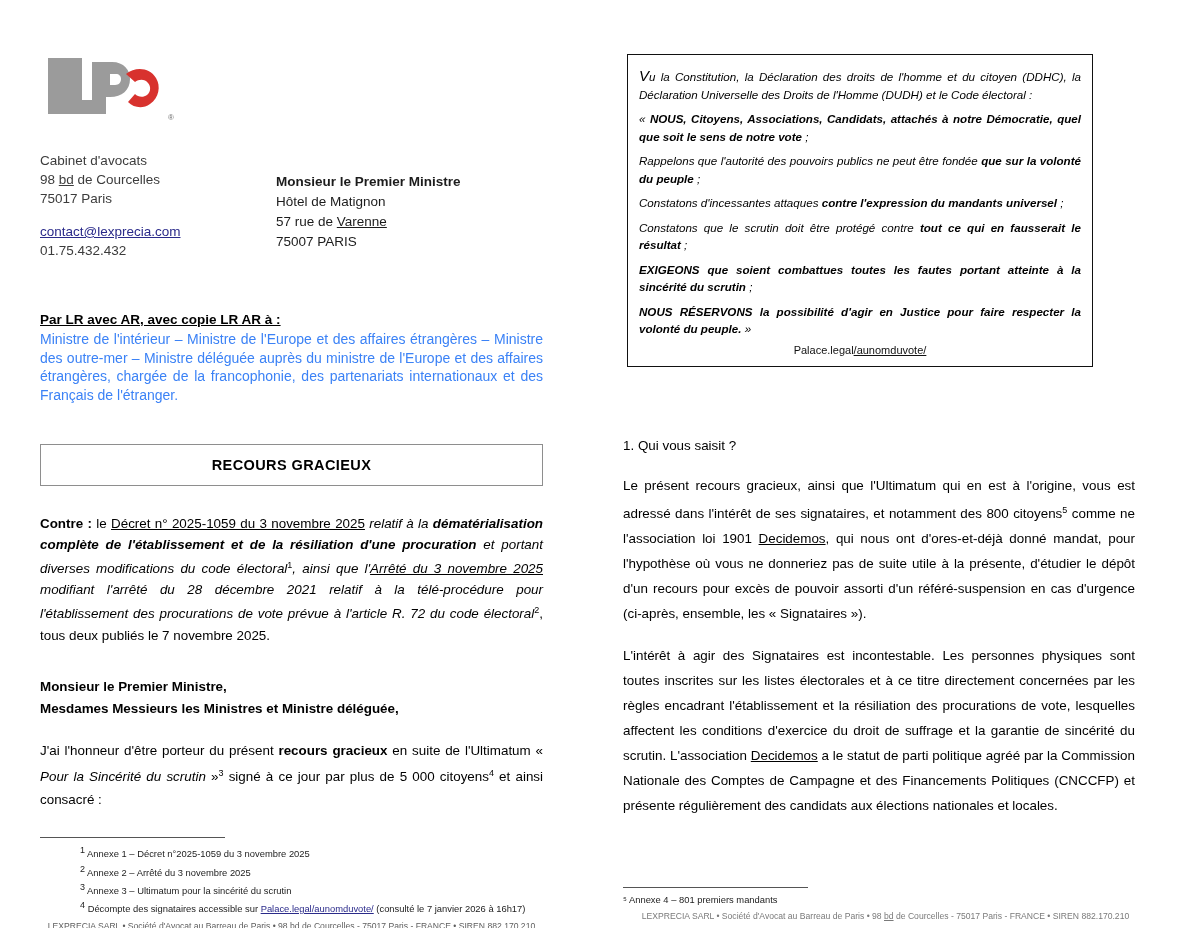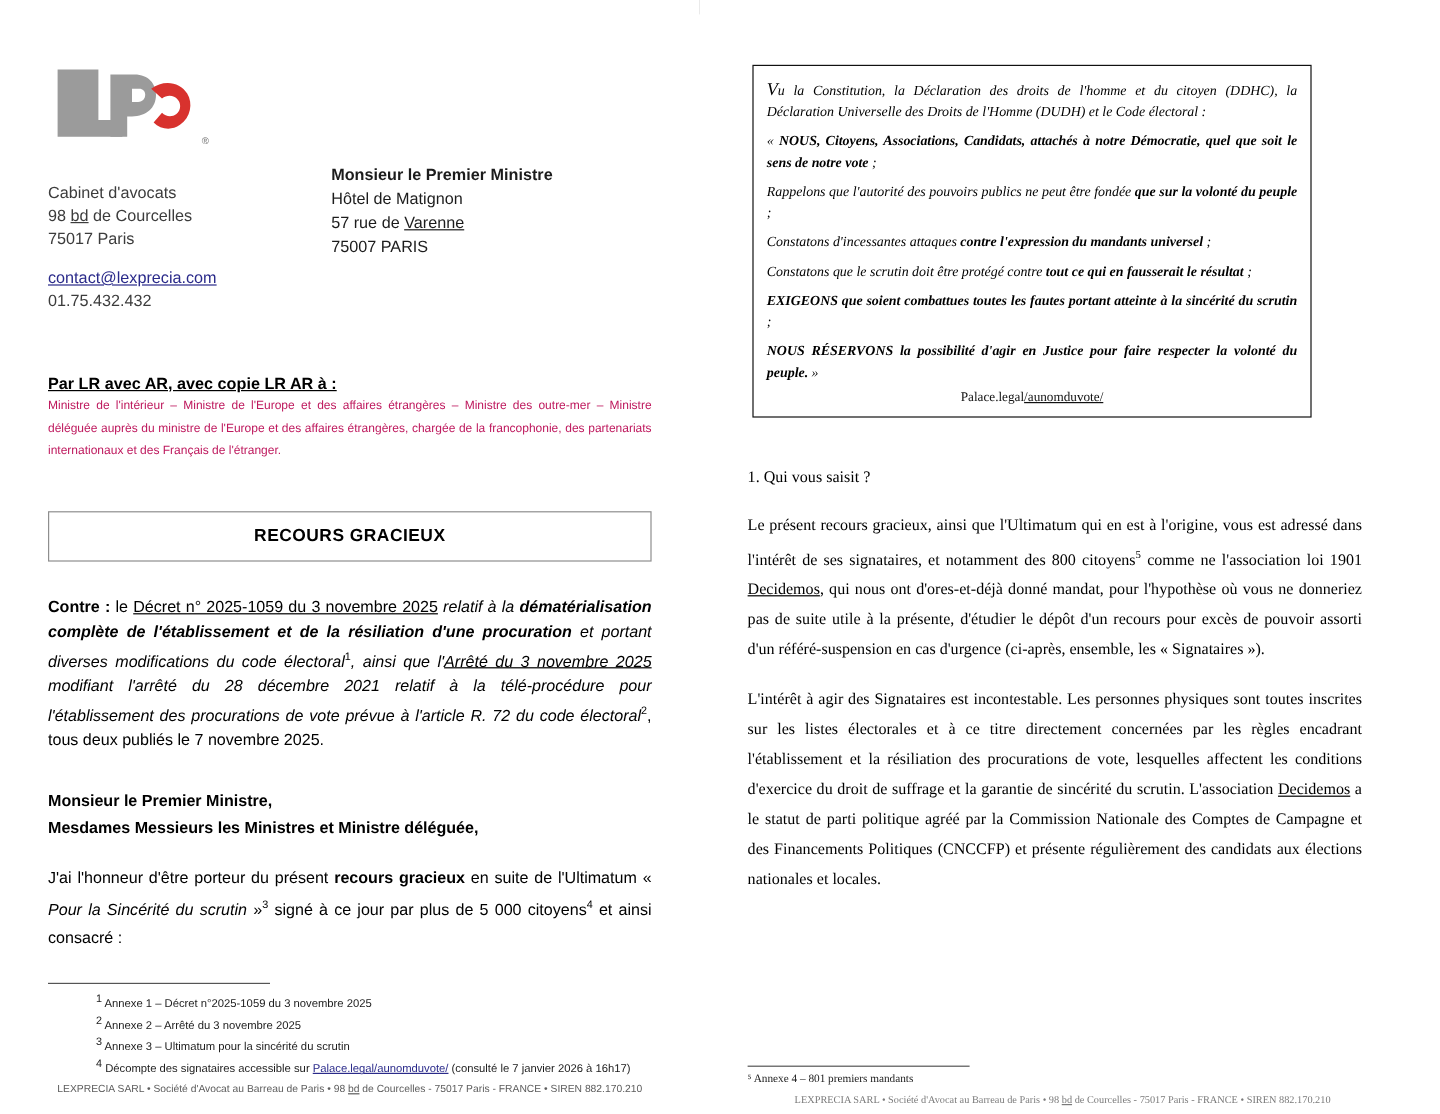--- a/index.html
+++ b/index.html
@@ -28,21 +28,20 @@
   .page-left {
     width: 583px;
     height: 928px;
     padding: 52px 40px 0 40px;
   }
   .page-right {
     width: 617px;
     height: 928px;
     padding: 0 65px 0 40px;
     position: relative;
-    font-family: Liberation Serif, serif;
   }
   .top-bar {
     position: absolute;
     top: 0;
     left: 583px;
     width: 617px;
     height: 12px;
     background: #2b2b2b;
   }
 
@@ -90,40 +89,40 @@
     padding-left: 36px;
     font-size: 13.5px;
     color: #1c1c1c;
     line-height: 20px;
   }
   .date-line {
     margin-top: 4px;
     font-size: 13.5px;
   }
   .recipient {
-    margin-top: 84px;
+    margin-top: 120px;
     line-height: 20px;
     font-size: 13.5px;
   }
   .recipient .b { font-weight: bold; }
   .recipient .u { text-decoration: underline; }
 
   .copies {
     margin-top: 52px;
   }
   .copies-title {
     font-weight: bold;
     font-size: 13.5px;
     text-decoration: underline;
     margin-bottom: 3px;
   }
   .copies-body {
-    font-size: 10px;
+    font-size: 14px;
     line-height: 18.5px;
-    color: #be185d;
+    color: #3b82f6;
     text-align: justify;
   }
 
   .title-box {
     margin-top: 40px;
     border: 1px solid #8e8e8e;
     height: 40px;
     display: flex;
     align-items: center;
     justify-content: center;
@@ -218,21 +217,21 @@
     font-size: 11px;
     margin-top: 6px;
   }
   .quote-src a {
     color: #111;
     text-decoration: none;
   }
   .quote-src .u { text-decoration: underline; }
 
   .sec-title {
-    margin-top: 40px;
+    margin-top: 69px;
     font-size: 13.4px;
     line-height: 20px;
   }
   .rpara {
     margin-top: 17px;
     font-size: 13.4px;
     line-height: 25px;
     text-align: justify;
   }
   .rpara .u { text-decoration: underline; }

